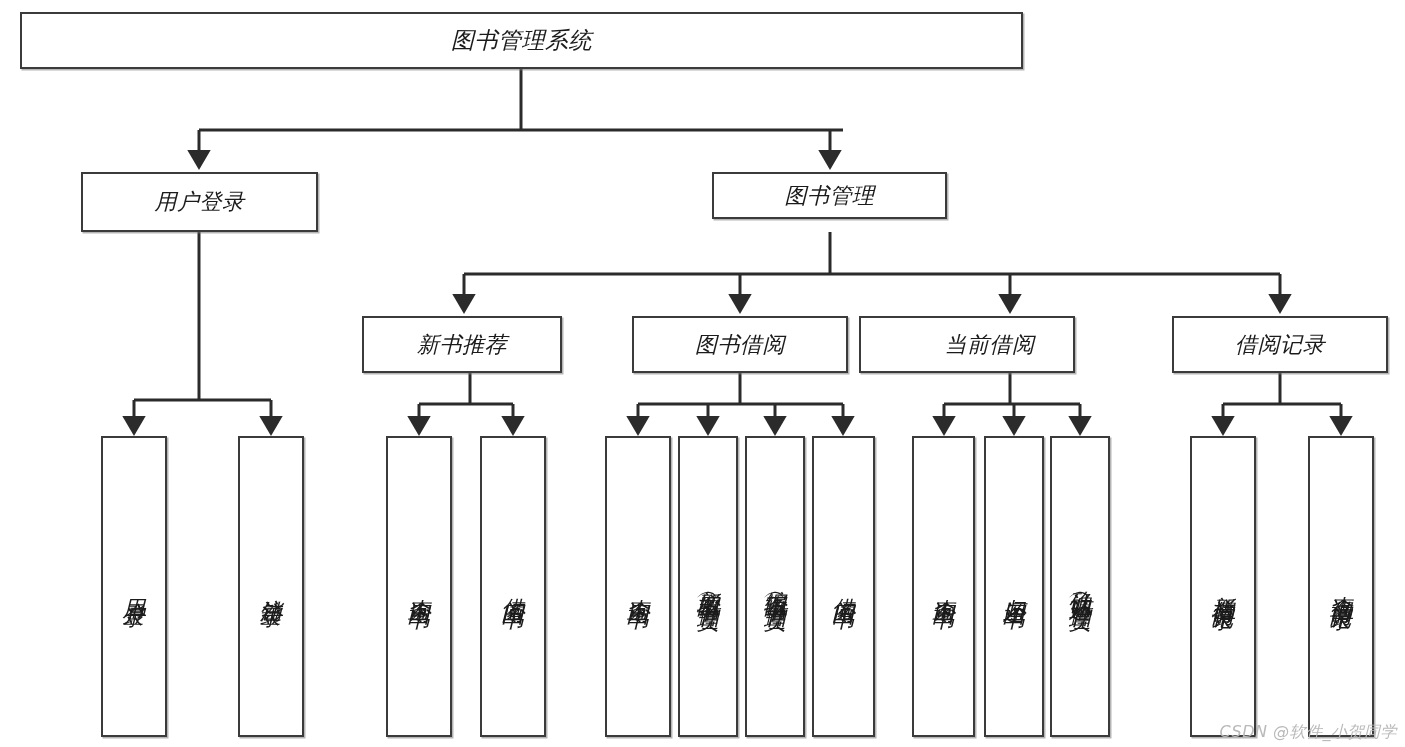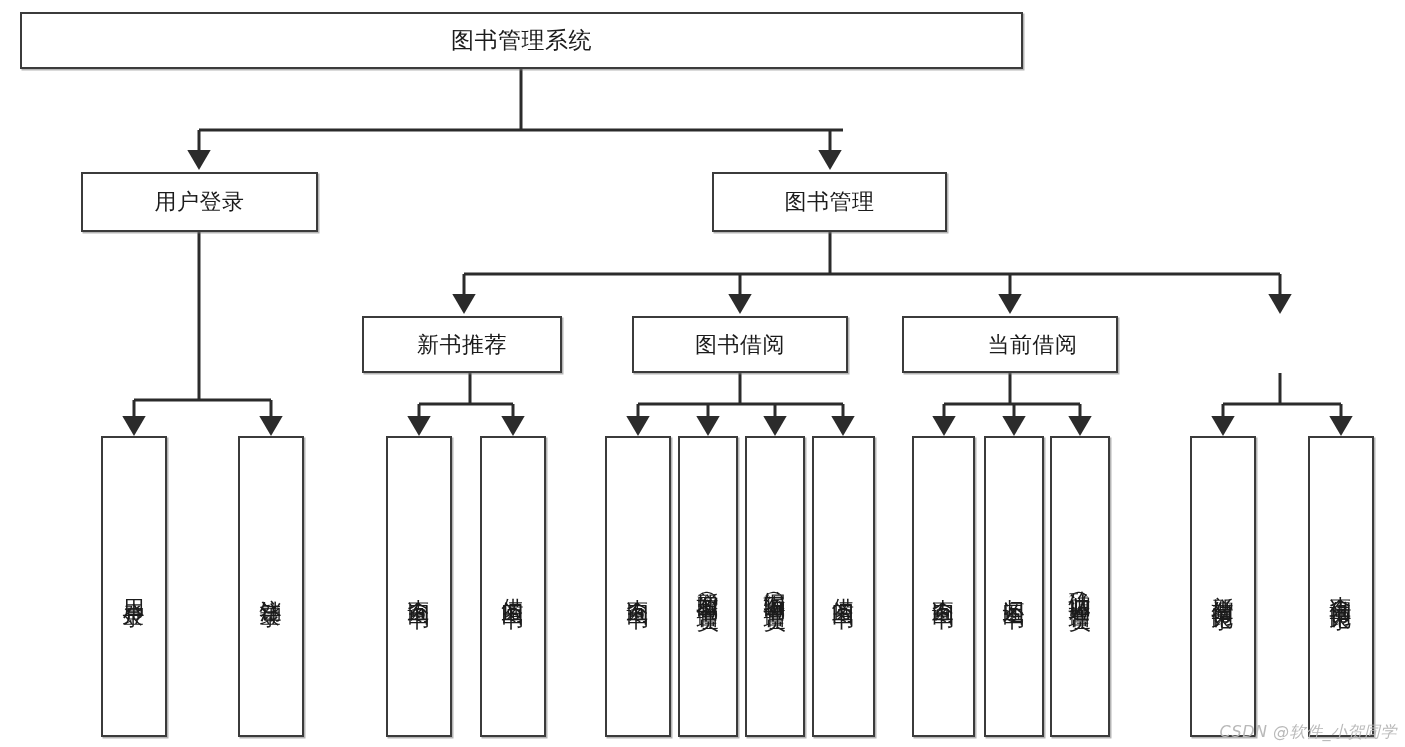--- a/index.html
+++ b/index.html
@@ -41,20 +41,21 @@
     align-items: center;
     justify-content: center;
     color: #1b1b1b;
   }
 
   .node .label {
     display: block;
     text-align: center;
     line-height: 1.18;
     color: #1b1b1b;
+    font-style: italic;
   }
 
   
   .node.horizontal .label {
     writing-mode: horizontal-tb;
     font-size: 22px;
     letter-spacing: 0.5px;
   }
 
   .node.root .label { font-size: 23px; }
@@ -144,32 +145,35 @@
     </g>
   </svg>
 
   <div class="node horizontal root" style="left: 20px; top: 12px; width: 1003px; height: 57px;">
     <span class="label">图书管理系统</span>
   </div>
 
   <div class="node horizontal" style="left: 81px; top: 172px; width: 237px; height: 60px;">
     <span class="label">用户登录</span>
   </div>
-  <div class="node horizontal" style="left: 712px; top: 172px; width: 235px; height: 60px;">
+  <div class="node horizontal" style="left: 712px; top: 172px; width: 235px; height: 47px;">
     <span class="label">图书管理</span>
   </div>
 
   <div class="node horizontal" style="left: 362px; top: 316px; width: 200px; height: 57px;">
     <span class="label">新书推荐</span>
   </div>
   <div class="node horizontal" style="left: 632px; top: 316px; width: 216px; height: 57px;">
     <span class="label">图书借阅</span>
   </div>
-  <div class="node horizontal" style="left: 902px; top: 316px; width: 216px; height: 57px; padding-left: 45px;">
+  <div class="node horizontal" style="left: 859px; top: 316px; width: 216px; height: 57px; padding-left: 45px;">
     <span class="label">当前借阅</span>
+  </div>
+  <div class="node horizontal" style="left: 1172px; top: 316px; width: 216px; height: 57px;">
+    <span class="label">借阅记录</span>
   </div>
 
   <div class="node vertical" style="left: 101px; top: 436px; width: 66px; height: 301px;">
     <span class="label">用户登录</span>
   </div>
   <div class="node vertical" style="left: 238px; top: 436px; width: 66px; height: 301px;">
     <span class="label">注销登录</span>
   </div>
   <div class="node vertical" style="left: 386px; top: 436px; width: 66px; height: 301px;">
     <span class="label">查询图书</span>

